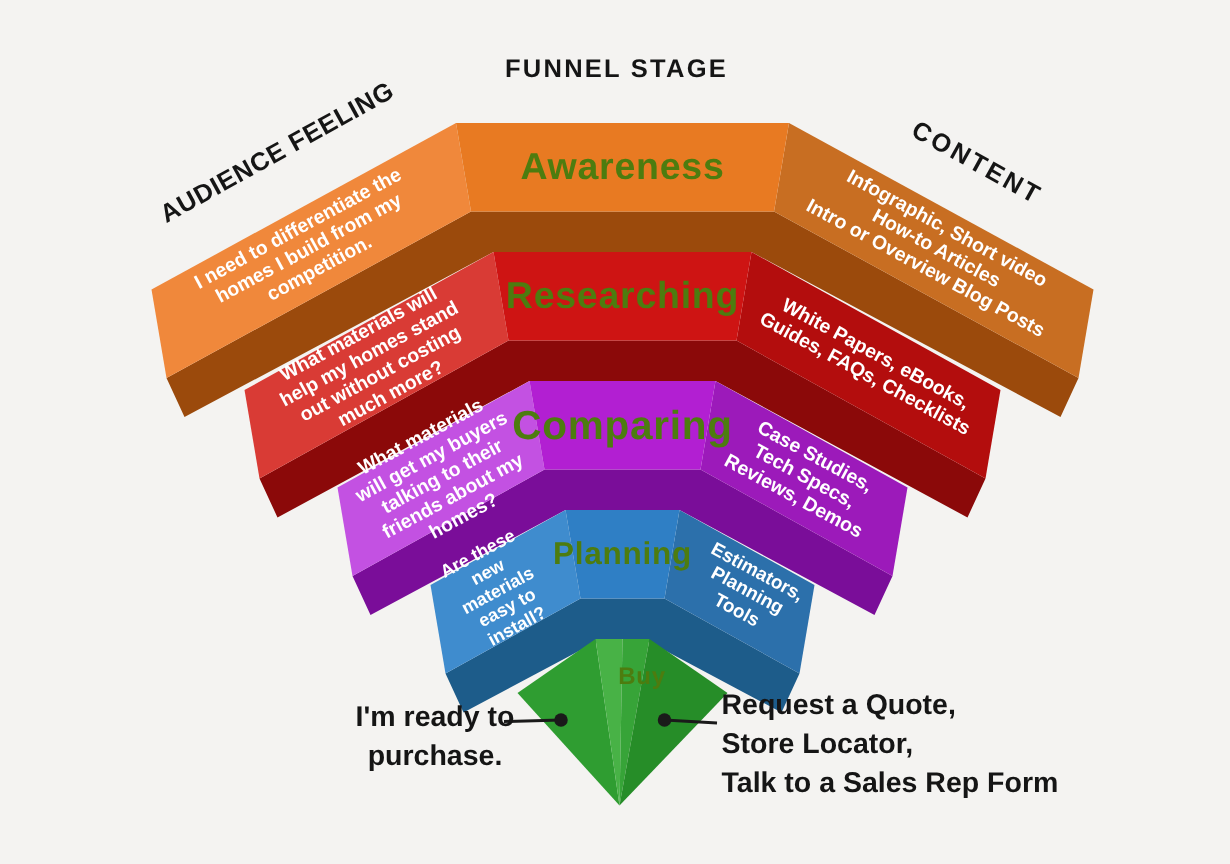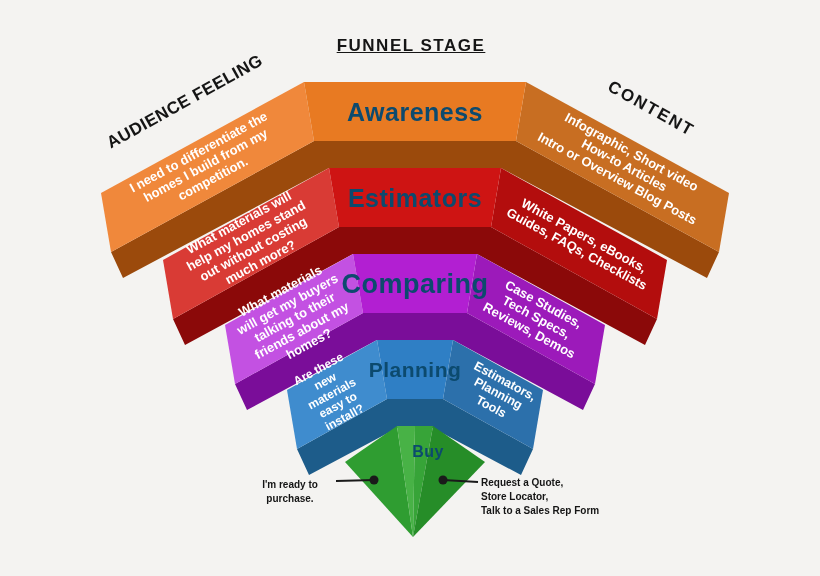--- a/index.html
+++ b/index.html
@@ -13,27 +13,27 @@
   .txt{
     position:absolute;
     transform:translate(-50%,-50%);
     white-space:pre-line;
     text-align:center;
   }
   .hdr{
     font-size:17px;font-weight:700;color:#151515;letter-spacing:1px;
   }
   .stage-label{
-    color:#0c4a6e;font-weight:700;letter-spacing:.5px;
+    color:#4d7c0f;font-weight:700;letter-spacing:.5px;
   }
   .wing{
     color:#FFFFFF;font-weight:700;font-size:13px;line-height:1.15;
   }
   .callout{
-    color:#151515;font-weight:700;font-size:10px;line-height:1.38;
+    color:#151515;font-weight:700;font-size:19px;line-height:1.38;
   }
 </style>
 </head>
 <body>
 
 <div class="canvas">
 
   <svg width="820" height="576" viewBox="0 0 820 576">
 
     <g>
@@ -73,25 +73,25 @@
 
     <g>
       <line x1="336" y1="481" x2="374" y2="480" stroke-width="2" stroke="#1A1A1A"></line>
       <circle cx="374" cy="480" r="4.5" fill="#1A1A1A"></circle>
       <line x1="443" y1="480" x2="478" y2="482" stroke-width="2" stroke="#1A1A1A"></line>
       <circle cx="443" cy="480" r="4.5" fill="#1A1A1A"></circle>
     </g>
   </svg>
 
   <div class="txt hdr" style="left:185px;top:102px;transform:translate(-50%,-50%) rotate(-29deg);letter-spacing:.5px;">AUDIENCE FEELING</div>
-  <div class="txt hdr" style="left:411px;top:46px;letter-spacing:1.5px;text-decoration:underline;">FUNNEL STAGE</div>
+  <div class="txt hdr" style="left:411px;top:46px;letter-spacing:1.5px;">FUNNEL STAGE</div>
   <div class="txt hdr" style="left:651px;top:109px;transform:translate(-50%,-50%) rotate(29deg);letter-spacing:2px;">CONTENT</div>
 
   <div class="txt stage-label" style="left:415px;top:112px;font-size:25px;">Awareness</div>
-  <div class="txt stage-label" style="left:415px;top:198px;font-size:25px;">Estimators</div>
+  <div class="txt stage-label" style="left:415px;top:198px;font-size:25px;">Researching</div>
   <div class="txt stage-label" style="left:415px;top:284px;font-size:27px;">Comparing</div>
   <div class="txt stage-label" style="left:415px;top:370px;font-size:21px;">Planning</div>
   <div class="txt stage-label" style="left:428px;top:452px;font-size:16px;">Buy</div>
 
   <div class="txt wing" style="left:206px;top:166px;transform:translate(-50%,-50%) rotate(-28.5deg);">I need to differentiate the
 homes I build from my
 competition.</div>
   <div class="txt wing" style="left:250px;top:243px;transform:translate(-50%,-50%) rotate(-28.5deg);">What materials will
 help my homes stand
 out without costing

